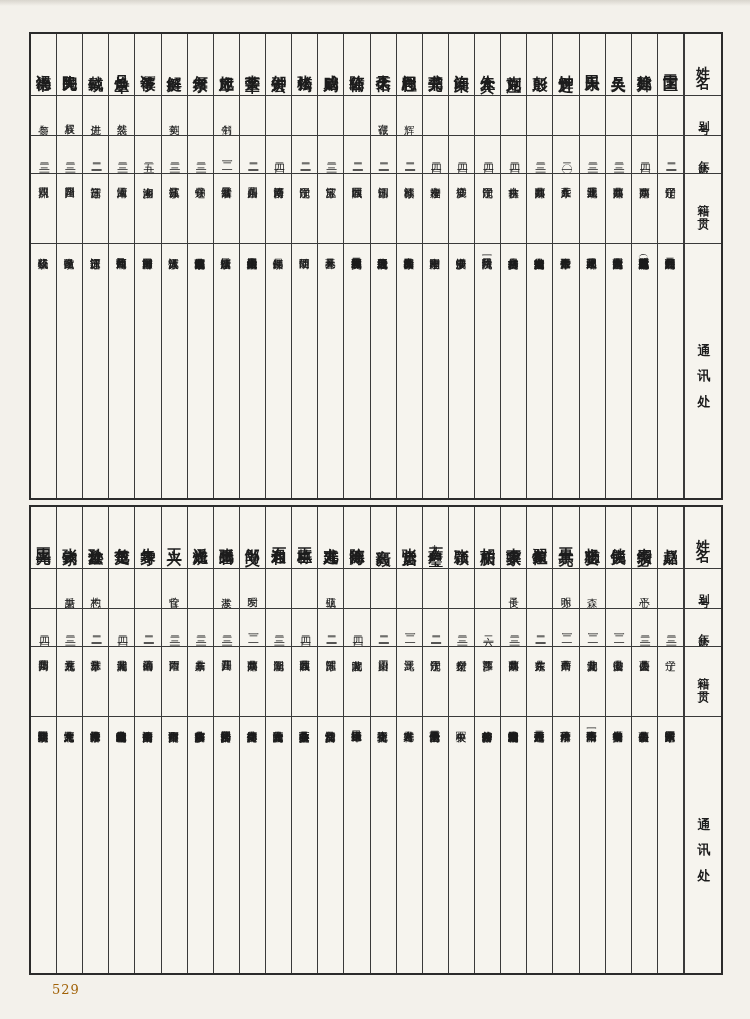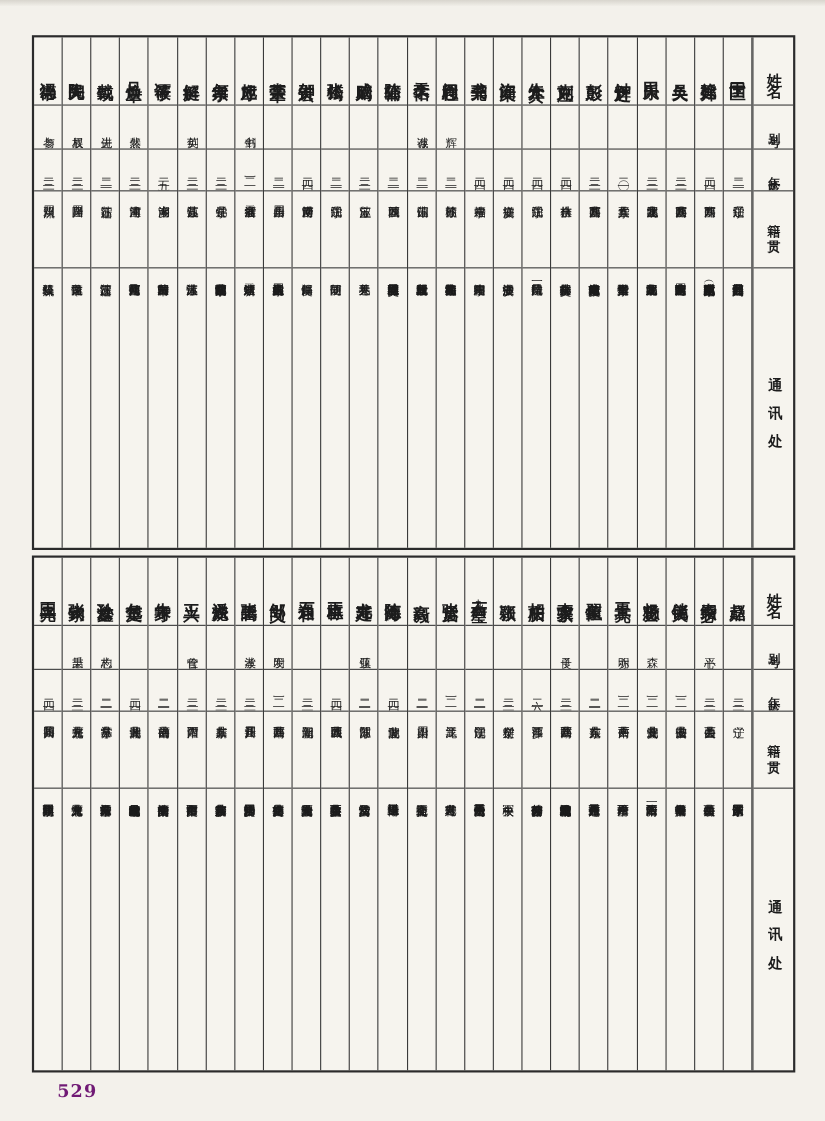--- a/index.html
+++ b/index.html
@@ -39,23 +39,22 @@
   .cell.address{flex:1;font-size:10.5px;justify-content:flex-start;padding-top:6px;line-height:1.15;}
   .note{font-size:7px;letter-spacing:0;}
   .header-col .cell{font-weight:700;}
   .header-col .cell.name{letter-spacing:10px;font-size:14px;}
   .header-col .cell.alias{font-size:11px;letter-spacing:4px;}
   .header-col .cell.age{font-size:11px;letter-spacing:4px;}
   .header-col .cell.native{font-size:12px;letter-spacing:14px;justify-content:center;padding-top:0;}
   .header-col .cell.address{font-size:13px;letter-spacing:26px;justify-content:center;padding-top:0;}
   .page-number{
     position:absolute;left:52px;top:982px;
-    font-size:16px;letter-spacing:1px;color:#701a75;
+    font-size:13px;letter-spacing:1px;color:#a16207;
     font-family:"DejaVu Serif","Liberation Serif",serif;
-    font-weight:bold;
   }
 </style>
 </head>
 <body>
 
 <div class="scan-edge"></div>
 
 <div class="dir-table top">
   <div class="col header-col">
     <div class="cell name">姓名</div>

